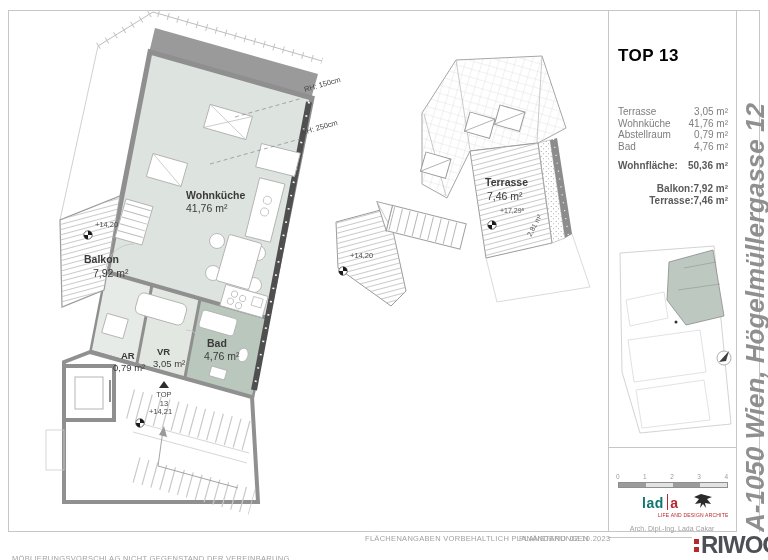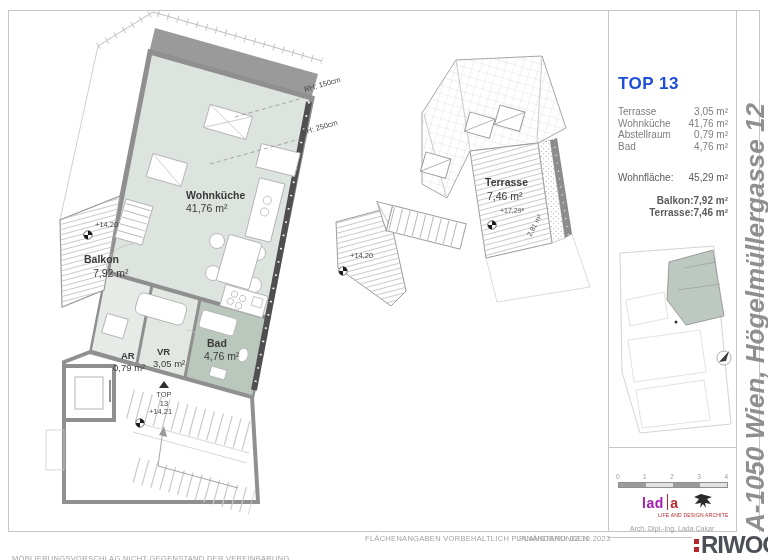--- a/index.html
+++ b/index.html
@@ -10,34 +10,34 @@
   
   text{font-family:"Liberation Sans",sans-serif;}
   .lblb{font-size:10.5px;font-weight:bold;fill:#3a3a3a;}
   .lbl{font-size:10.5px;fill:#3a3a3a;}
   .lblb-s{font-size:9.5px;font-weight:bold;fill:#3a3a3a;}
   .lbl-s{font-size:9.5px;fill:#3a3a3a;}
   .sm{font-size:7.5px;fill:#474747;}
   .xs{font-size:7px;fill:#555;}
   
   .tblock{position:absolute;left:608px;top:10px;width:128px;height:527px;}
-  .tb-title{position:absolute;left:10px;top:64px;font-size:17px;font-weight:bold;color:#1d4ed8;letter-spacing:.5px;}
+  .tb-title{position:absolute;left:10px;top:36px;font-size:17px;font-weight:bold;color:#000000;letter-spacing:.5px;}
   .tb-rows{position:absolute;left:10px;top:96px;width:110px;font-size:10px;color:#7e7e7e;}
   .tb-row{display:flex;justify-content:space-between;line-height:11.5px;}
-  .tb-total{display:flex;justify-content:space-between;margin-top:20px;font-weight:normal;color:#5a5a5a;line-height:12px;}
+  .tb-total{display:flex;justify-content:space-between;margin-top:8px;font-weight:bold;color:#5a5a5a;line-height:12px;}
   .tb-out{display:flex;justify-content:flex-end;font-weight:bold;color:#5a5a5a;line-height:11.5px;}
   .tb-gap{height:11px;}
   .tb-plantitle{position:absolute;left:10px;top:450px;width:110px;display:flex;justify-content:space-between;
       font-size:9px;color:#8c8c8c;letter-spacing:.4px;}
   .tb-ticks{position:absolute;left:8px;top:463px;width:112px;display:flex;justify-content:space-between;
       font-size:6.5px;color:#9c9c9c;}
   .tb-bar{position:absolute;left:10px;top:472px;width:108px;height:4px;border:0.5px solid #8f8f8f;display:flex;}
   .tb-seg{flex:1;}
   .lada{position:absolute;left:34px;top:484px;display:flex;align-items:flex-end;line-height:14px;}
-  .lada .lad{font-size:14px;font-weight:bold;color:#a21caf;letter-spacing:.5px;}
+  .lada .lad{font-size:14px;font-weight:bold;color:#0f766e;letter-spacing:.5px;}
   .lada .bar{width:1.5px;height:16px;background:#b5282d;margin:0 2px 0 3px;}
   .lada .la{font-size:14px;font-weight:bold;color:#b5282d;}
   .lada-tag{position:absolute;left:50px;top:502px;width:70px;font-size:5px;color:#b5282d;letter-spacing:.2px;white-space:nowrap;overflow:hidden;}
   .tb-arch{position:absolute;left:0;top:515px;width:128px;text-align:center;font-size:7px;color:#9e9e9e;}
   
   .ft{position:absolute;top:534px;font-size:7.5px;color:#a2a2a2;letter-spacing:.3px;white-space:nowrap;}
   
   .vaddr{position:absolute;left:740px;top:532px;transform:rotate(-90deg);transform-origin:0 0;
      white-space:nowrap;font-size:26px;font-weight:bold;font-style:italic;color:#8f8f8f;letter-spacing:0px;}
   
@@ -302,21 +302,21 @@
     <div class="tb-row">
       <span>Abstellraum</span>
       <span>0,79 m²</span>
     </div>
     <div class="tb-row">
       <span>Bad</span>
       <span>4,76 m²</span>
     </div>
     <div class="tb-total">
       <span>Wohnfläche:</span>
-      <span>45,29 m²</span>
+      <span>50,36 m²</span>
     </div>
     <div class="tb-gap"></div>
     <div class="tb-out">
       <span>Balkon:</span>
       <span>7,92 m²</span>
     </div>
     <div class="tb-out">
       <span>Terrasse:</span>
       <span>7,46 m²</span>
     </div>

